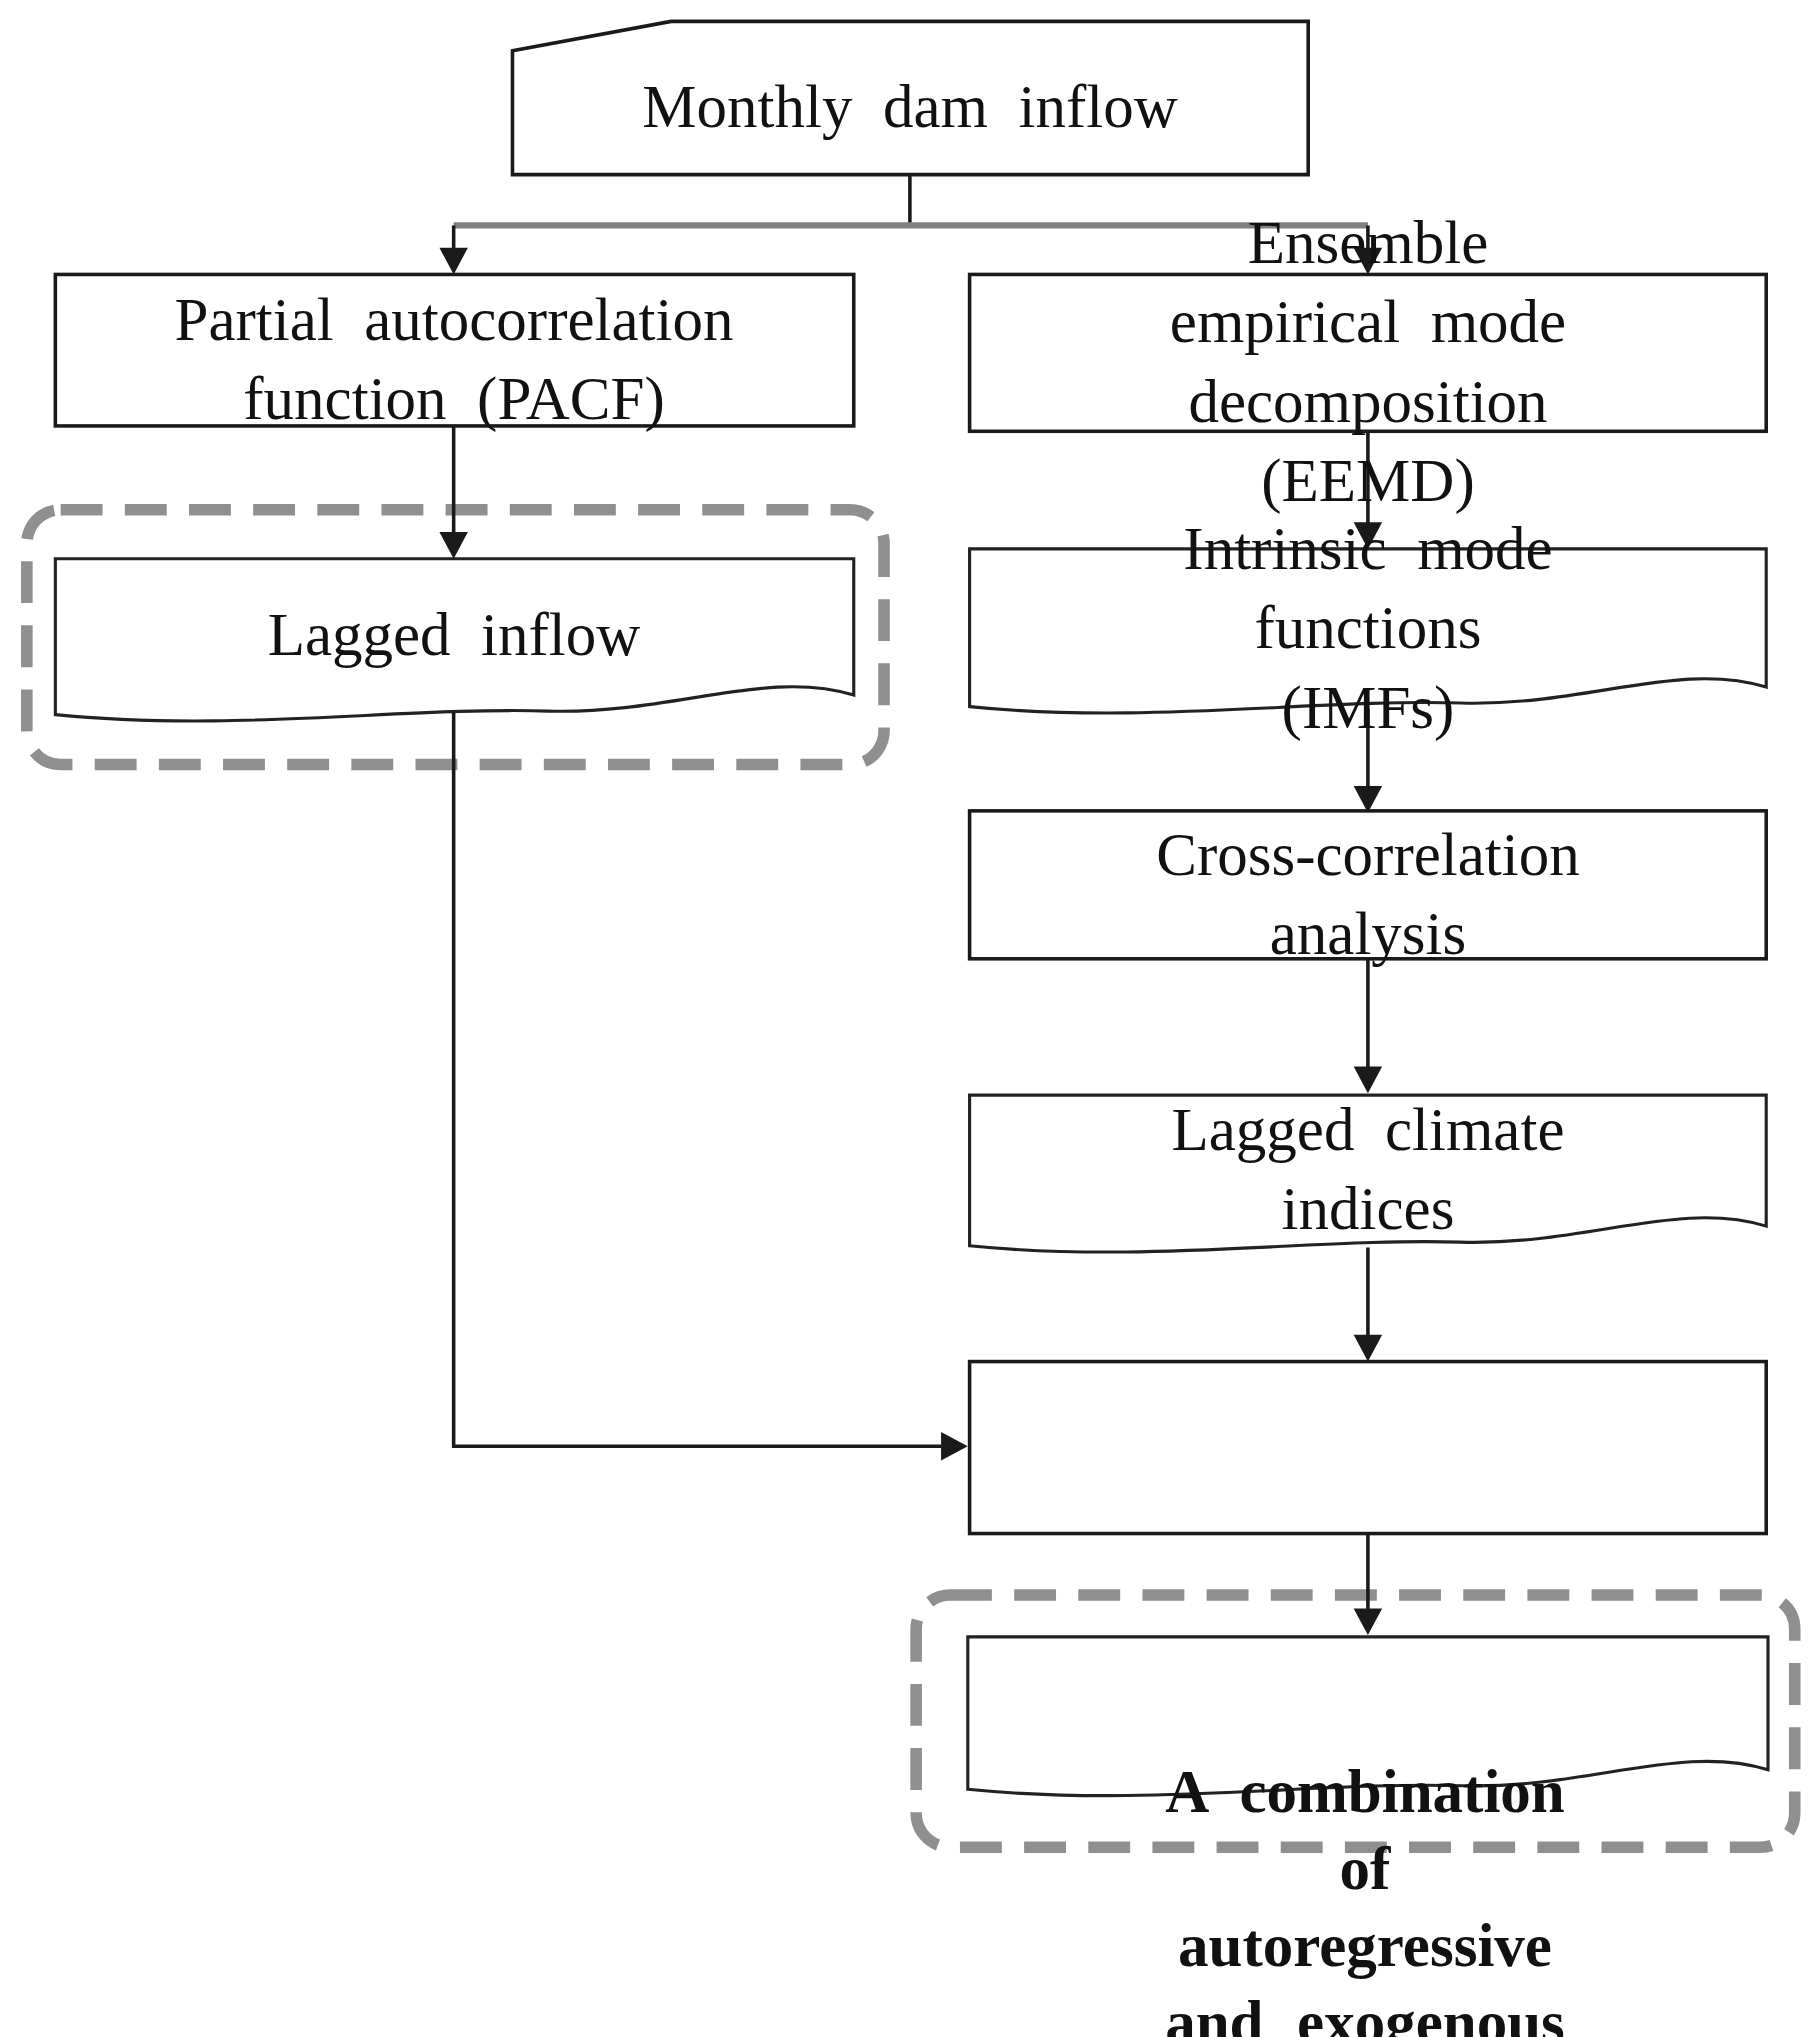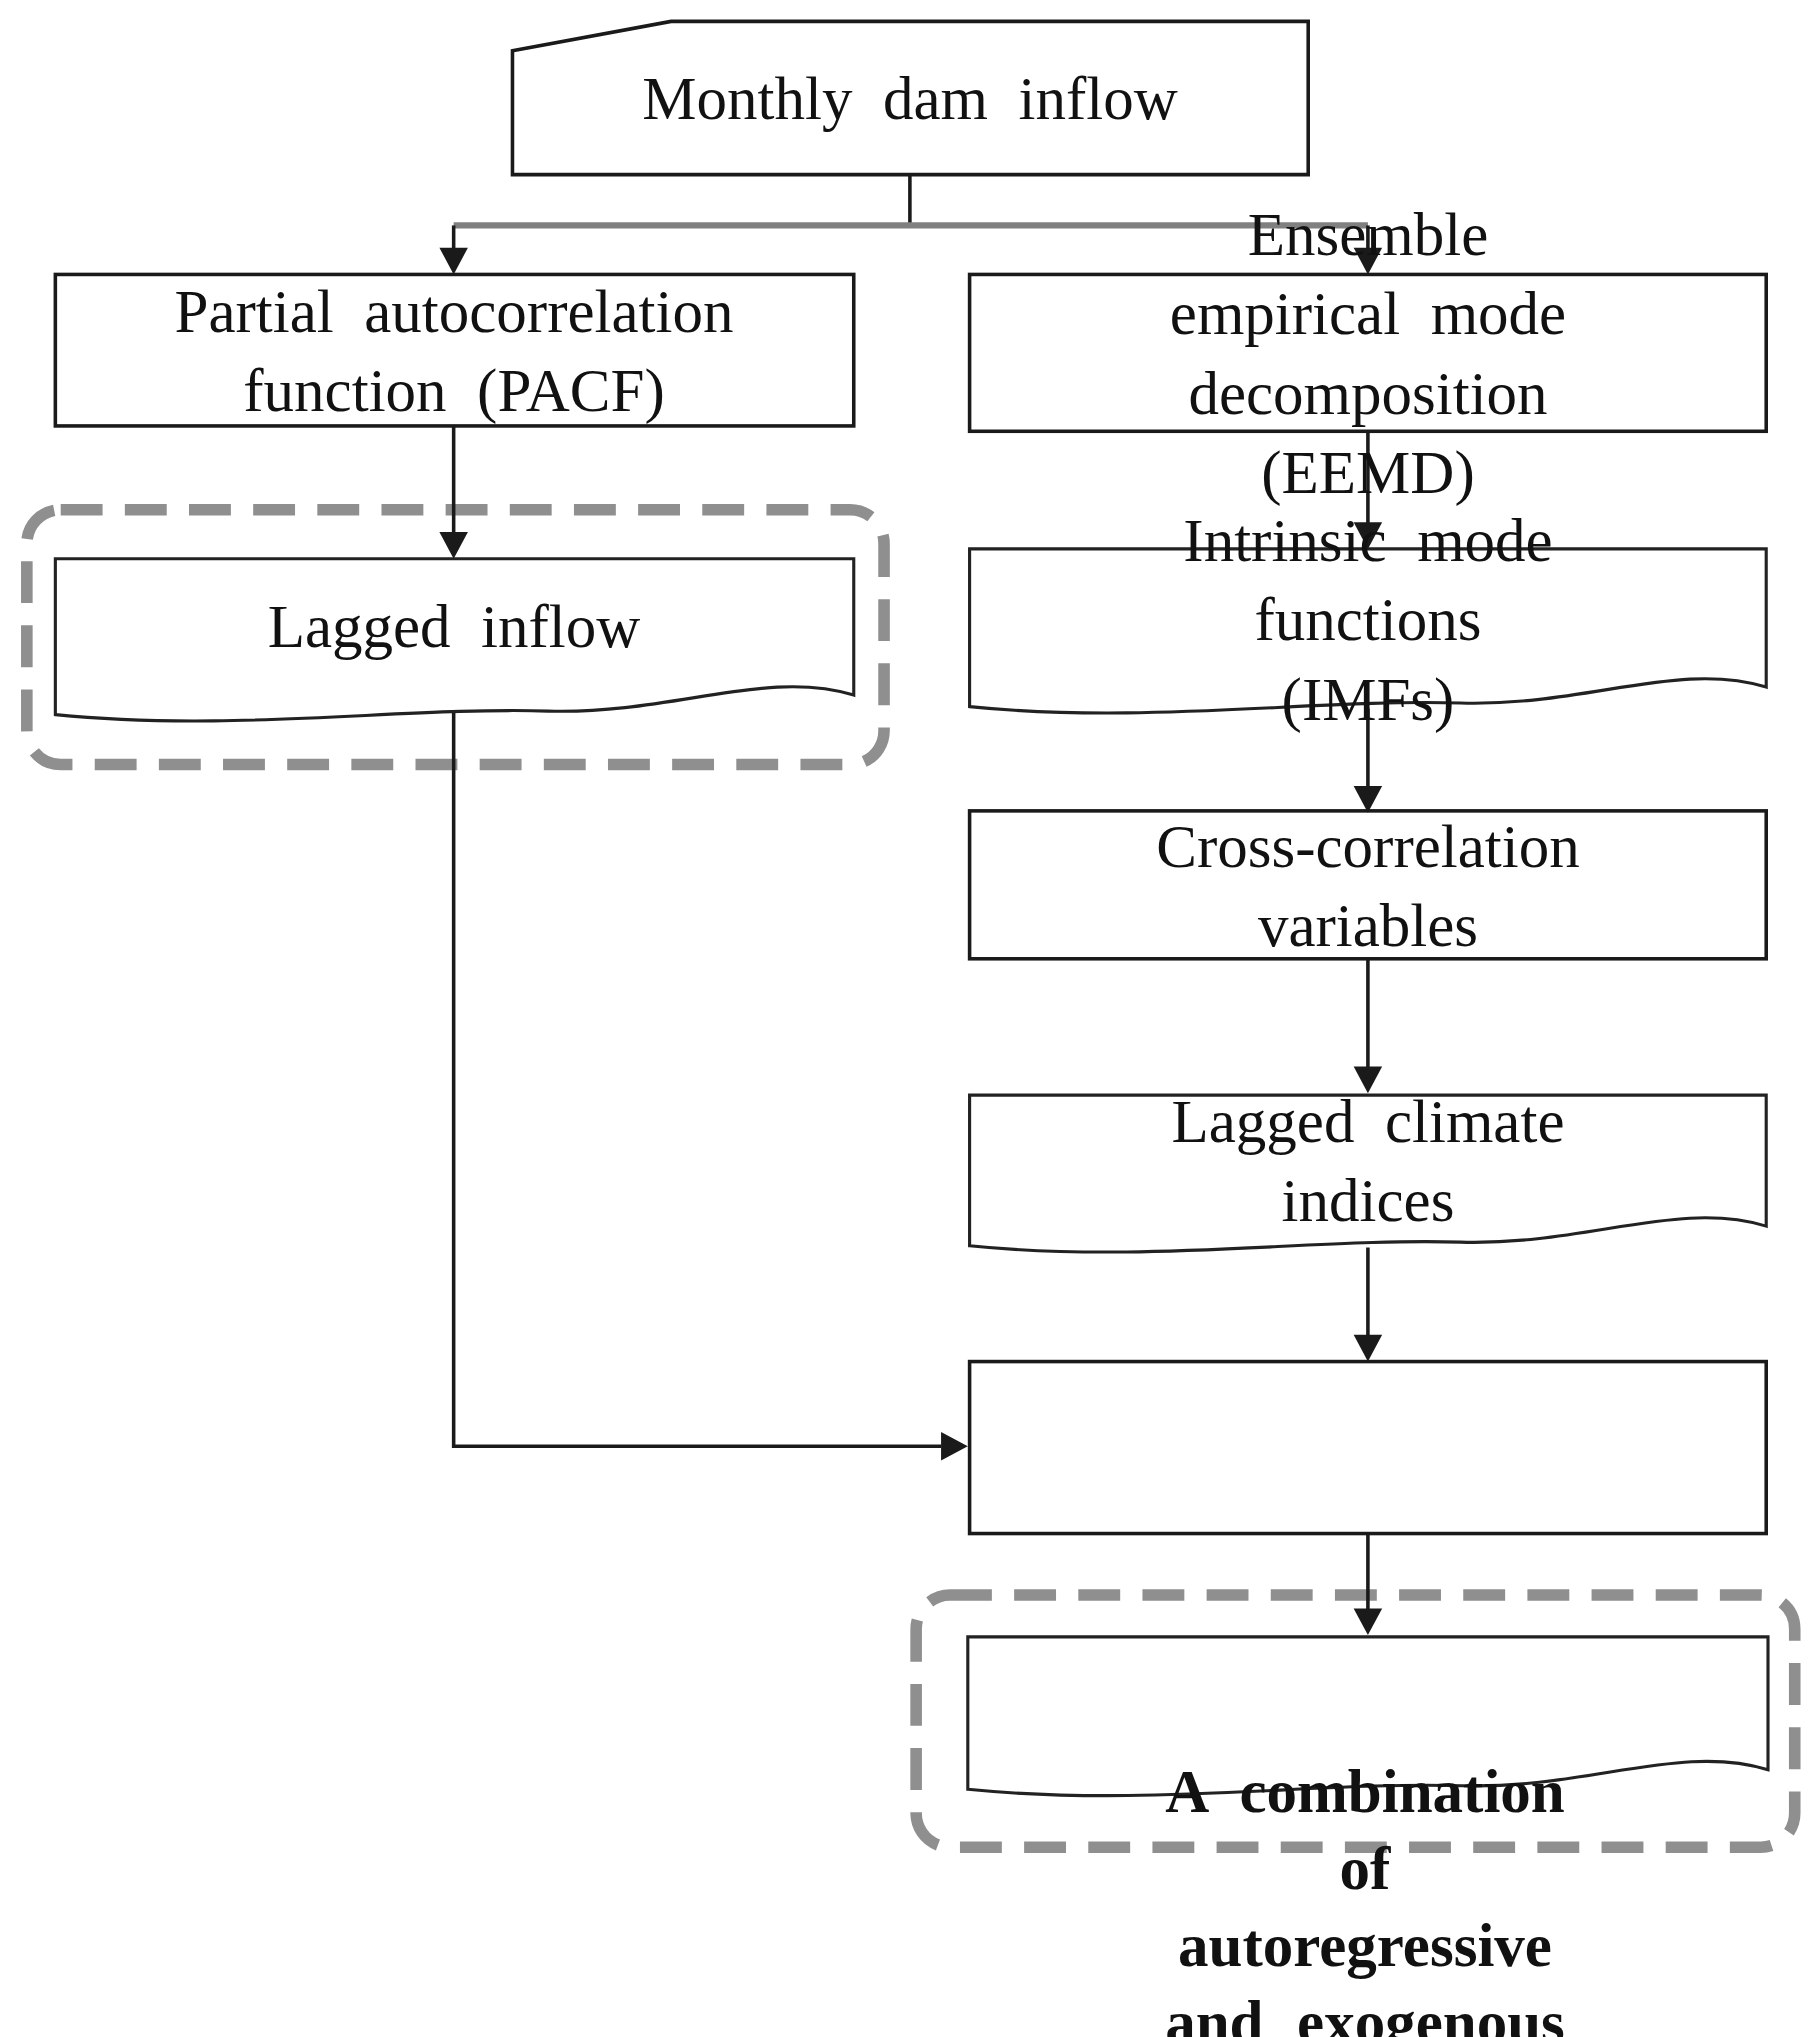--- a/index.html
+++ b/index.html
@@ -20,20 +20,21 @@
   }
   .lbl {
     position: absolute;
     transform: translate(-50%, -50%);
     white-space: pre-line;
     text-align: center;
     font-size: 61px;
     line-height: 1.3;
     word-spacing: 0.25em;
     color: #111111;
+    margin-top: 8px;
   }
   .cap {
     position: absolute;
     white-space: pre-line;
     font-weight: bold;
     font-size: 61px;
     line-height: 1.26;
     word-spacing: 0.3em;
     color: #111111;
   }
@@ -101,21 +102,21 @@
 function (PACF)</div>
 
   <div class="lbl" style="left:454px; top:627px;">Lagged inflow</div>
 
   <div class="lbl" style="left:1368px; top:354px;">Ensemble empirical mode
 decomposition (EEMD)</div>
 
   <div class="lbl" style="left:1368px; top:620px;">Intrinsic mode functions
 (IMFs)</div>
 
-  <div class="lbl" style="left:1368px; top:886px;">Cross-correlation variables</div>
+  <div class="lbl" style="left:1368px; top:886px;">Cross-correlation analysis</div>
 
   <div class="lbl" style="left:1368px; top:1161px;">Lagged climate indices</div>
 
 
 
 
   <div class="cap centered" style="left:1365px; top:1946px;">A combination of autoregressive
 and exogenous variables</div>
 
 </div>

